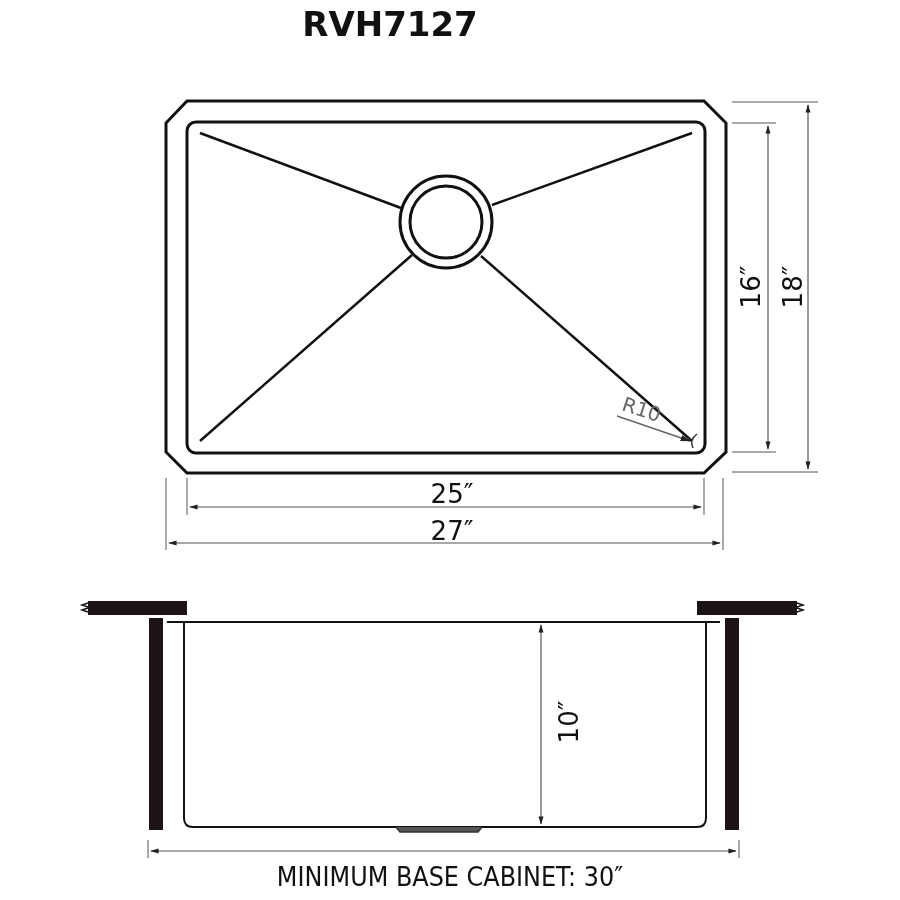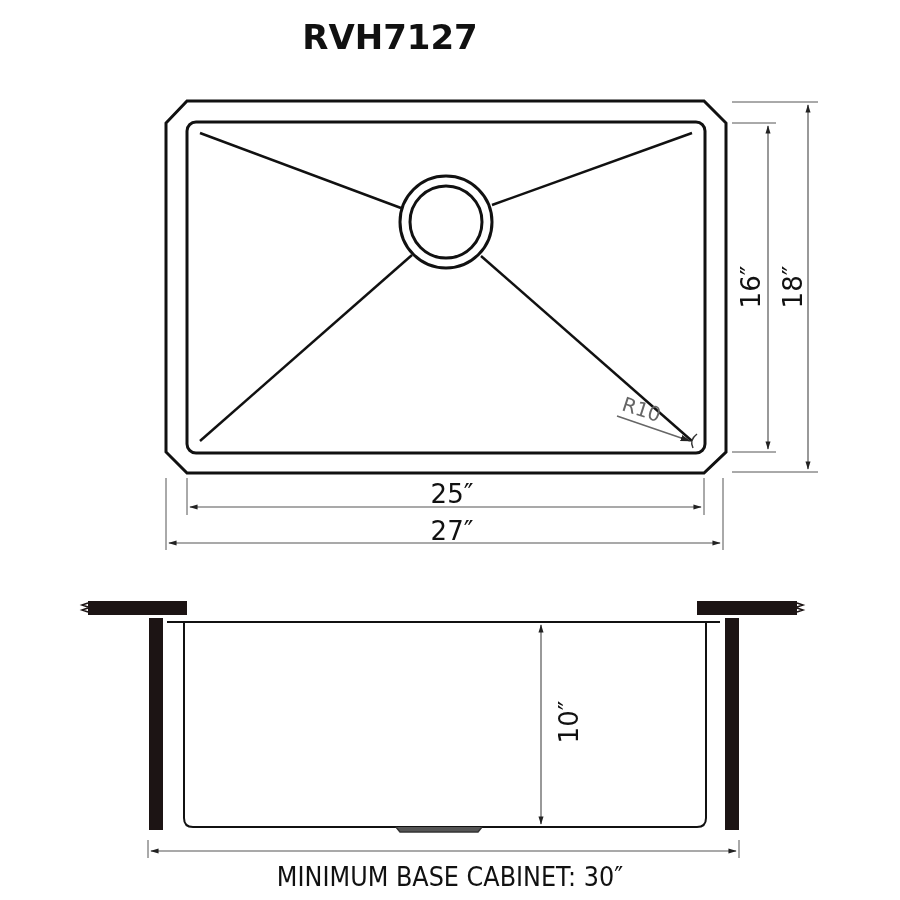--- a/index.html
+++ b/index.html
@@ -1,17 +1,17 @@
 <!DOCTYPE html>
 <html><head>
 <meta charset="utf-8">
 <style>
   html, body { margin: 0; padding: 0; background: #ffffff; }
   body { width: 900px; height: 900px; position: relative; overflow: hidden; font-family: "DejaVu Sans", sans-serif; }
-  .title { position: absolute; left: 0; top: 17px; width: 780px; text-align: center; font-family: "DejaVu Sans", sans-serif; font-weight: bold; font-size: 34px; color: #111; letter-spacing: 0px; }
+  .title { position: absolute; left: 0; top: 4px; width: 780px; text-align: center; font-family: "DejaVu Sans", sans-serif; font-weight: bold; font-size: 34px; color: #111; letter-spacing: 0px; }
   svg.drawing { position: absolute; left: 0; top: 0; }
   .dim-text { font-family: "DejaVu Sans", sans-serif; fill: #111; }
   .cab-label { position: absolute; left: 0; top: 862px; width: 900px; text-align: center; font-family: "DejaVu Sans", sans-serif; font-size: 26px; color: #111; transform: scaleX(0.92); }
 </style>
 </head>
 <body>
 
 <div class="title">RVH7127</div>
 
 <svg class="drawing" width="900" height="900" viewBox="0 0 900 900">

